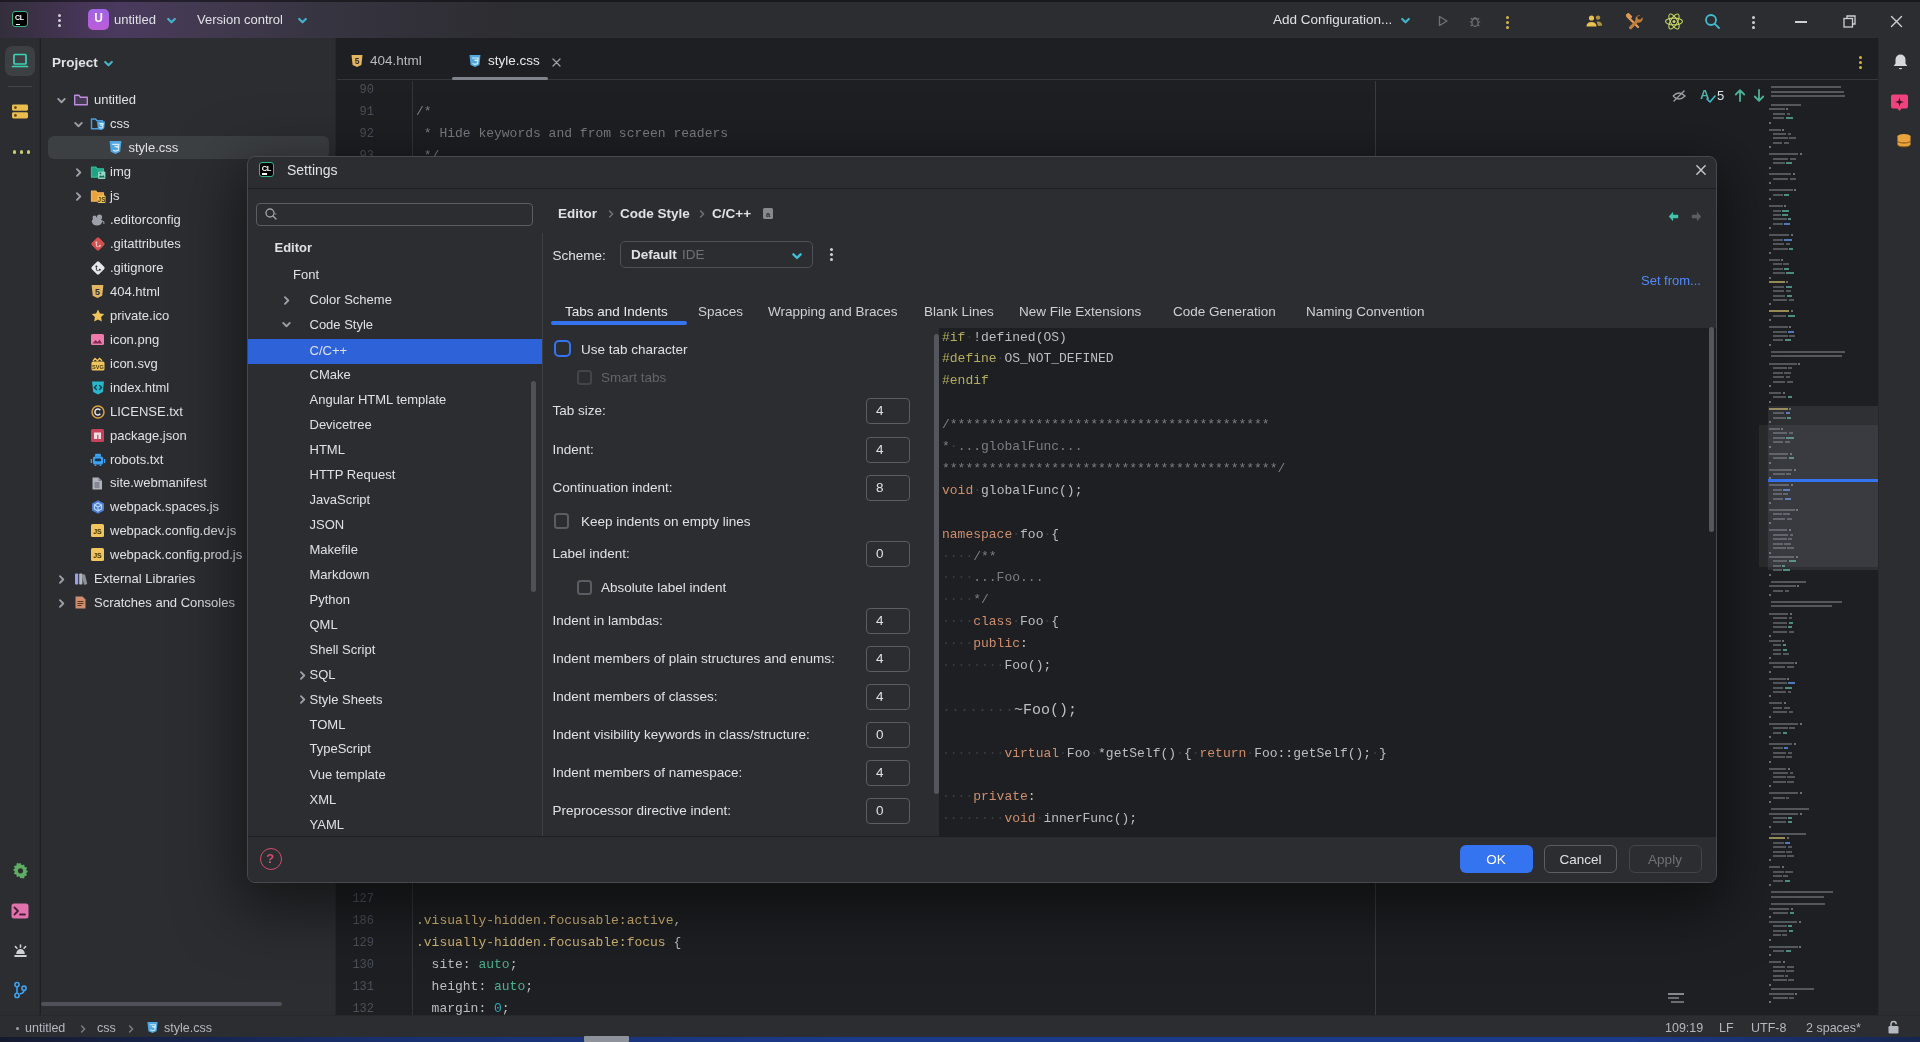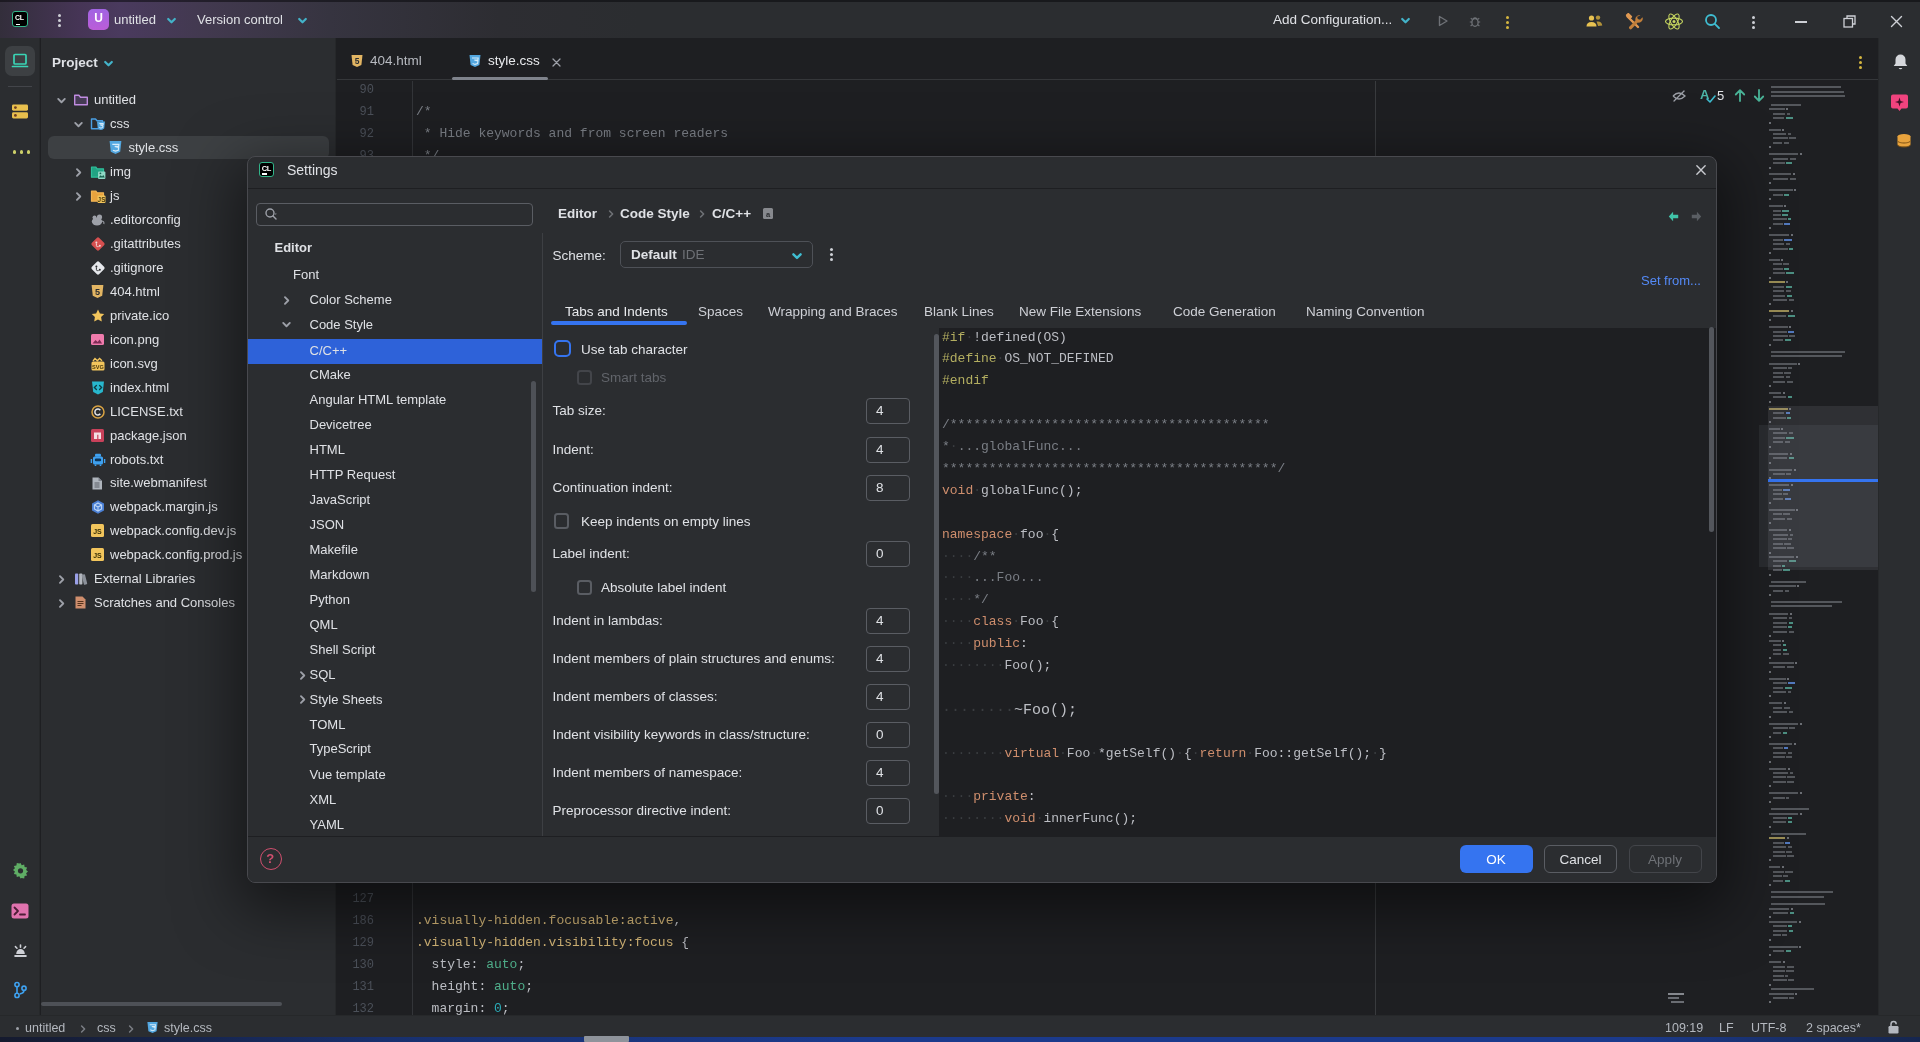--- a/index.html
+++ b/index.html
@@ -279,21 +279,21 @@
     </svg>
   </div>
 <div class="abs" style="left:110px;top:475.475px;font:400 13px 'Liberation Sans',sans-serif;color:#dfe1e5;white-space:pre;">site.webmanifest</div>
 <div class="abs" style="left:90px;top:499.4px;">
     <svg width="16" height="16" viewBox="0 0 16 16">
       <path d="M8 1.2 L14 4.6 v6.8 L8 14.8 2 11.4 V4.6 z" fill="#4a7fd4"></path>
       <path d="M8 4 l3.6 2 v4 L8 12 4.4 10 V6 z" fill="none" stroke="#bcd6f7" stroke-width="1.1"></path>
       <path d="M4.4 6 L8 8 l3.6-2 M8 8 v4" fill="none" stroke="#bcd6f7" stroke-width="1.1"></path>
     </svg>
   </div>
-<div class="abs" style="left:110px;top:499.425px;font:400 13px 'Liberation Sans',sans-serif;color:#dfe1e5;white-space:pre;">webpack.margin.js</div>
+<div class="abs" style="left:110px;top:499.425px;font:400 13px 'Liberation Sans',sans-serif;color:#dfe1e5;white-space:pre;">webpack.spaces.js</div>
 <div class="abs" style="left:90px;top:523.4px;">
     <svg width="15" height="15" viewBox="0 0 15 15">
       <rect x="1" y="1" width="13" height="13" rx="1.5" fill="#f2c55c"></rect>
       <text x="7.5" y="11.3" font-family="Liberation Sans" font-size="7" font-weight="700" fill="#3a3005" text-anchor="middle">JS</text>
     </svg>
   </div>
 <div class="abs" style="left:110px;top:523.375px;font:400 13px 'Liberation Sans',sans-serif;color:#dfe1e5;white-space:pre;">webpack.config.dev.js</div>
 <div class="abs" style="left:90px;top:547.3px;">
     <svg width="15" height="15" viewBox="0 0 15 15">
       <rect x="1" y="1" width="13" height="13" rx="1.5" fill="#f2c55c"></rect>
@@ -361,22 +361,22 @@
 <div class="abs" style="left:412px;top:81px;width:1px;height:934px;background:#333539;"></div>
 <div class="abs" style="left:350px;top:870px;font:400 12px 'Liberation Mono',monospace;color:#4b5059;white-space:pre;width:24px;text-align:right;">126</div>
 <div class="abs" style="left:350px;top:892px;font:400 12px 'Liberation Mono',monospace;color:#4b5059;white-space:pre;width:24px;text-align:right;">127</div>
 <div class="abs" style="left:350px;top:914px;font:400 12px 'Liberation Mono',monospace;color:#4b5059;white-space:pre;width:24px;text-align:right;">186</div>
 <div class="abs" style="left:350px;top:936px;font:400 12px 'Liberation Mono',monospace;color:#4b5059;white-space:pre;width:24px;text-align:right;">129</div>
 <div class="abs" style="left:350px;top:958px;font:400 12px 'Liberation Mono',monospace;color:#4b5059;white-space:pre;width:24px;text-align:right;">130</div>
 <div class="abs" style="left:350px;top:980px;font:400 12px 'Liberation Mono',monospace;color:#4b5059;white-space:pre;width:24px;text-align:right;">131</div>
 <div class="abs" style="left:350px;top:1002px;font:400 12px 'Liberation Mono',monospace;color:#4b5059;white-space:pre;width:24px;text-align:right;">132</div>
 <div class="abs mono" style="left:416px;top:869px;font-size:13px;white-space:pre;"><span style="color:#bcbec4">}</span></div>
 <div class="abs mono" style="left:416px;top:913px;font-size:13px;white-space:pre;"><span style="color:#d5b778">.visually-hidden.focusable:active</span><span style="color:#bcbec4">,</span></div>
-<div class="abs mono" style="left:416px;top:935px;font-size:13px;white-space:pre;"><span style="color:#d5b778">.visually-hidden.visibility:focus</span><span style="color:#bcbec4"> {</span></div>
-<div class="abs mono" style="left:416px;top:957px;font-size:13px;white-space:pre;"><span style="color:#bcbec4">  style: </span><span style="color:#4faf8b">auto</span><span style="color:#bcbec4">;</span></div>
+<div class="abs mono" style="left:416px;top:935px;font-size:13px;white-space:pre;"><span style="color:#d5b778">.visually-hidden.focusable:focus</span><span style="color:#bcbec4"> {</span></div>
+<div class="abs mono" style="left:416px;top:957px;font-size:13px;white-space:pre;"><span style="color:#bcbec4">  site: </span><span style="color:#4faf8b">auto</span><span style="color:#bcbec4">;</span></div>
 <div class="abs mono" style="left:416px;top:979px;font-size:13px;white-space:pre;"><span style="color:#bcbec4">  height: </span><span style="color:#4faf8b">auto</span><span style="color:#bcbec4">;</span></div>
 <div class="abs mono" style="left:416px;top:1001px;font-size:13px;white-space:pre;"><span style="color:#bcbec4">  margin: </span><span style="color:#2aacb8">0</span><span style="color:#bcbec4">;</span></div>
 <svg class="abs" style="left:1671px;top:89px;" width="16" height="14" viewBox="0 0 16 14">
     <path d="M2 7 q6-6 12 0 q-6 6-12 0" fill="none" stroke="#9da0a8" stroke-width="1.3"></path>
     <path d="M3 12 L13 2" stroke="#9da0a8" stroke-width="1.3" stroke-linecap="round"></path>
   </svg>
 <div class="abs" style="left:1700px;top:87px;font:700 13px 'Liberation Sans',sans-serif;color:#4db6a8;white-space:pre;">A</div>
 <svg class="abs" style="left:1706px;top:95px;" width="10" height="8" viewBox="0 0 10 8">
     <path d="M1 4 L4 7 L9 1" fill="none" stroke="#3fbdd1" stroke-width="1.6" stroke-linecap="round" stroke-linejoin="round"></path>
   </svg>

